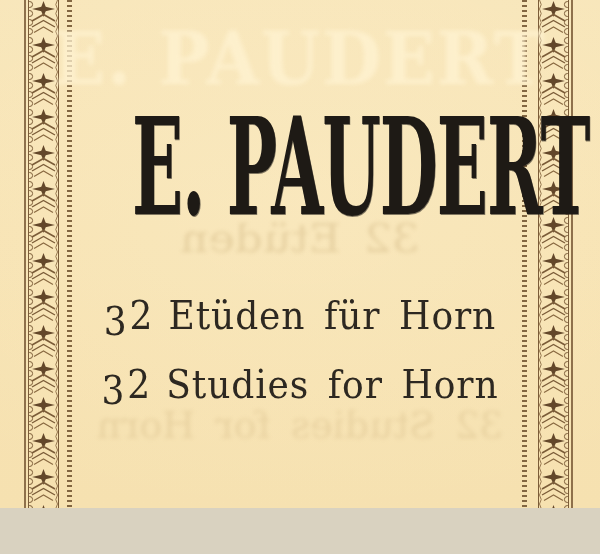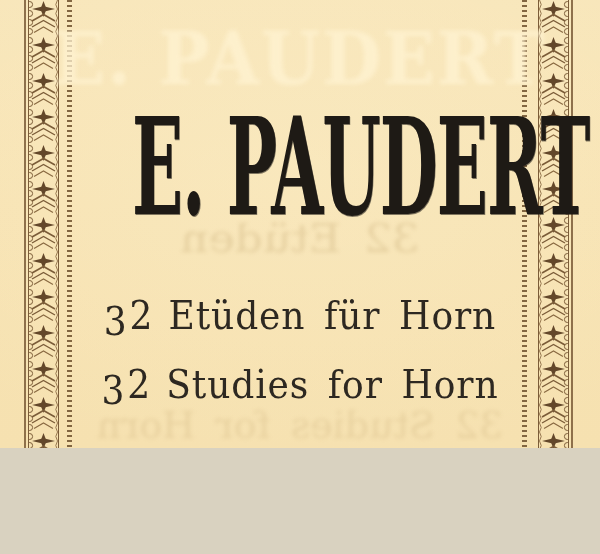--- a/index.html
+++ b/index.html
@@ -1,18 +1,18 @@
 <!DOCTYPE html>
 <html><head>
 <meta charset="utf-8">
 <style>
   html,body{margin:0;padding:0;background:#d9d2c0;}
   .page{
     position:relative;
-    width:600px;height:448px;
+    width:600px;height:508px;
     overflow:hidden;
     background:
       radial-gradient(ellipse 120% 90% at 50% 40%, rgba(255,244,214,.25), rgba(0,0,0,0) 70%),
       linear-gradient(180deg,#f8e6ba 0%,#f7e3b3 45%,#f6e1b0 100%);
     font-family:"DejaVu Serif","Liberation Serif",serif;
   }
   
   .vrule{position:absolute;top:0;bottom:0;width:2px;background:#7b5c38;opacity:.85;}
   .rule-left{left:24px;}
   .rule-right{left:571px;}

